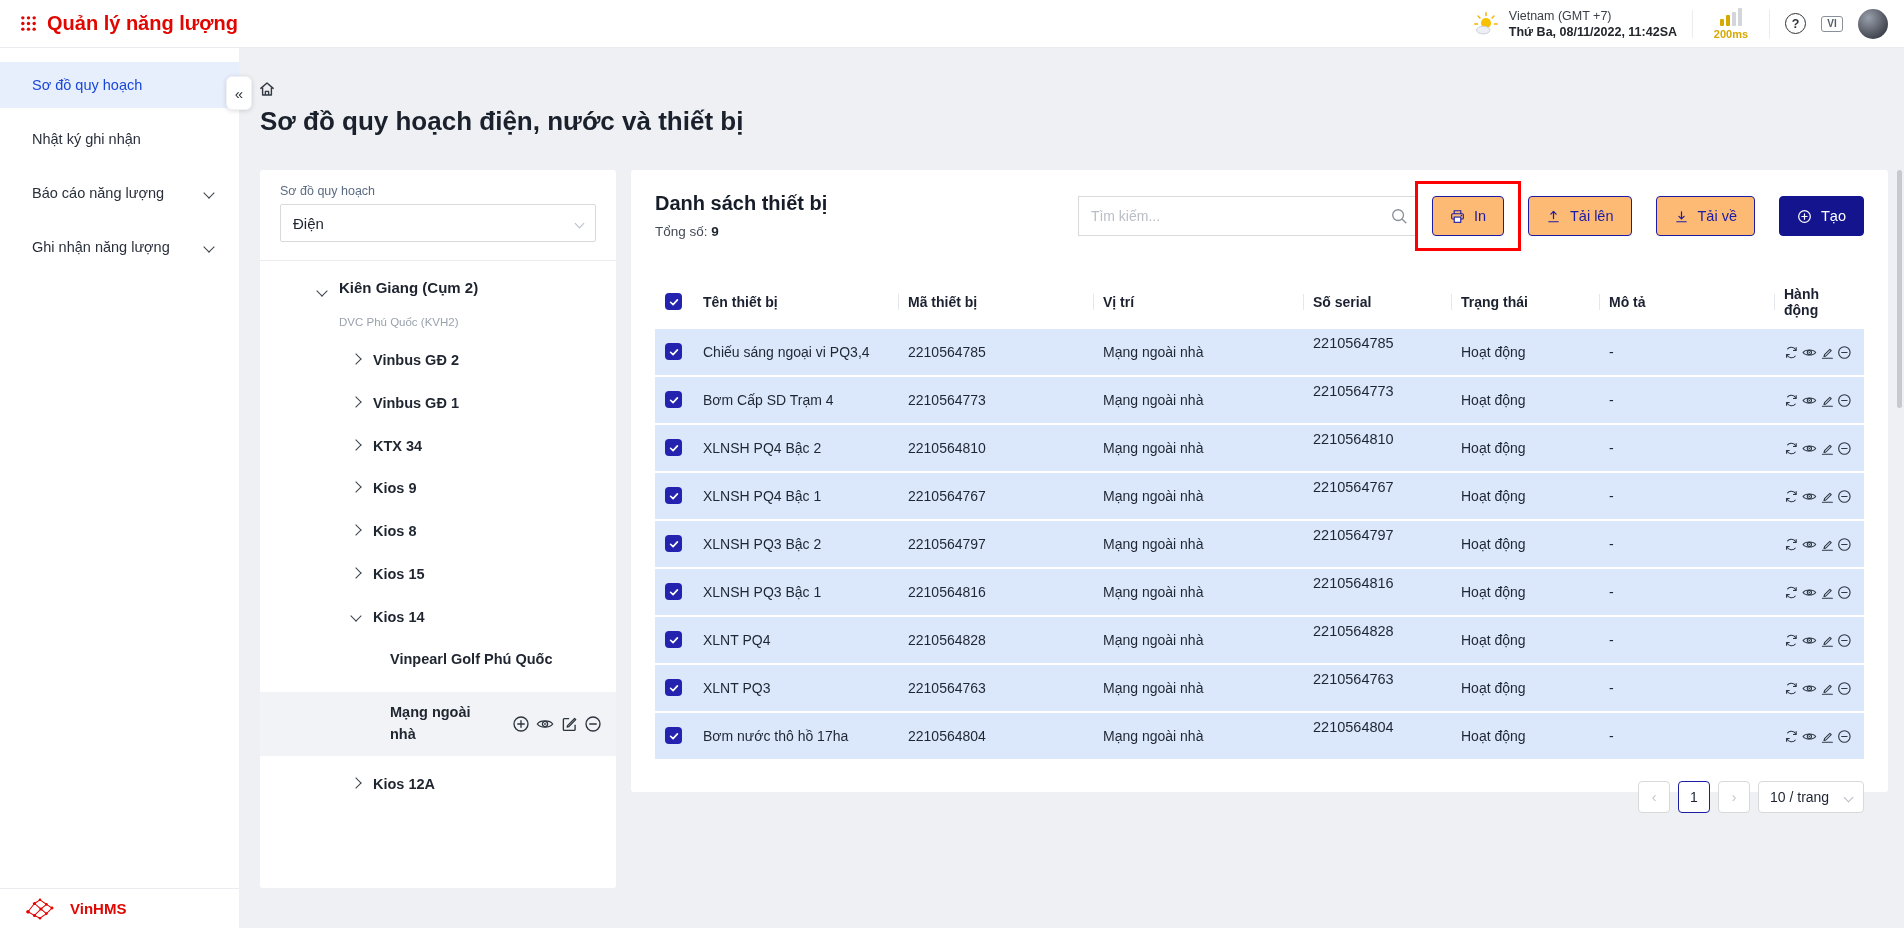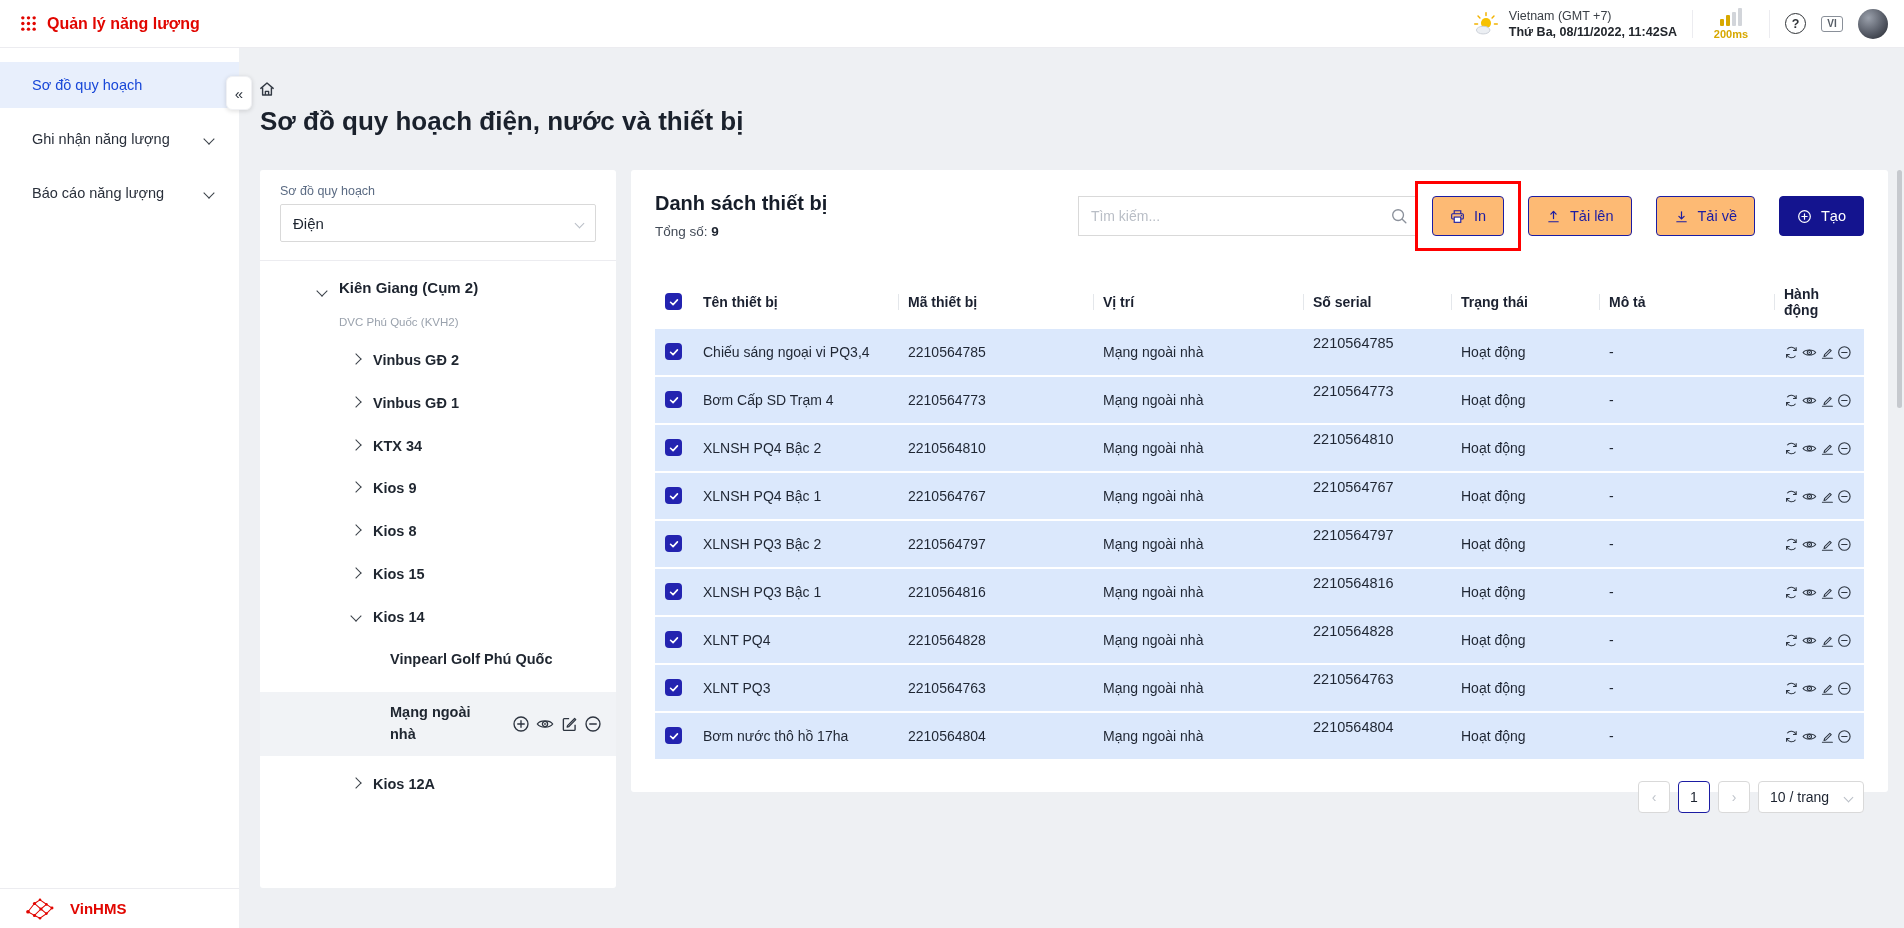--- a/index.html
+++ b/index.html
@@ -8,21 +8,21 @@
     --gold:#d7a800; --annotation:#ff0000; --page_bg:#eef0f3;
   }
   *{margin:0;padding:0;box-sizing:border-box}
   html,body{width:1904px;height:928px;overflow:hidden}
   body{font-family:"Liberation Sans","DejaVu Sans",sans-serif;background:var(--page_bg);position:relative;color:#1f2633}
   svg{display:block}
 
   
   .topbar{position:absolute;left:0;top:0;width:1904px;height:48px;background:#fff;border-bottom:1px solid #ececf0;display:flex;align-items:center;justify-content:space-between;padding:0 16px 0 20px;z-index:10}
   .brand{display:flex;align-items:center;gap:10px}
-  .brand-title{color:var(--accent);font-size:16px;font-weight:700}
+  .brand-title{color:var(--accent);font-size:20px;font-weight:700}
   .tb-right{display:flex;align-items:center;gap:15px}
   .locale-wrap{display:flex;align-items:center;gap:8px}
   .locale{display:flex;flex-direction:column;gap:2px}
   .locale-region{font-size:12.5px;color:#3a3f46}
   .locale-date{font-size:12.5px;font-weight:700;color:#22262c}
   .vdiv{width:1px;height:28px;background:#ececf0}
   .latency{display:flex;flex-direction:column;align-items:center;gap:2px;min-width:46px}
   .bars{display:flex;align-items:flex-end;gap:2px;height:18px}
   .bars i{display:block;width:4px;border-radius:1px}
   .bars i:nth-child(1){height:7px;background:var(--gold)}
@@ -162,25 +162,28 @@
     <div class="avatar"></div>
   </div>
 </header>
 
 <aside class="sidebar">
   <nav id="sidebar-nav">
       <div class="side-item active">
         <span>Sơ đồ quy hoạch</span>
       </div>
       <div class="side-item">
-        <span>Ghi nhận năng lượng</span>
-        <span class="tchev down"></span>
+        <span>Nhật ký ghi nhận</span>
       </div>
       <div class="side-item">
         <span>Báo cáo năng lượng</span>
+        <span class="tchev down"></span>
+      </div>
+      <div class="side-item">
+        <span>Ghi nhận năng lượng</span>
         <span class="tchev down"></span>
       </div>
     </nav>
   <div class="side-footer">
     <svg width="32" height="24" viewBox="0 0 34 26">
       <g stroke="#e10600" stroke-width="1.1" fill="none">
         <path d="M4 16 11 7 18 13 11 20 4 16"></path>
           <path d="M11 7 17 3 24 8 18 13"></path>
           <path d="M11 20 17 23 24 18 18 13"></path>
           <path d="M24 8 30 12 24 18"></path>

